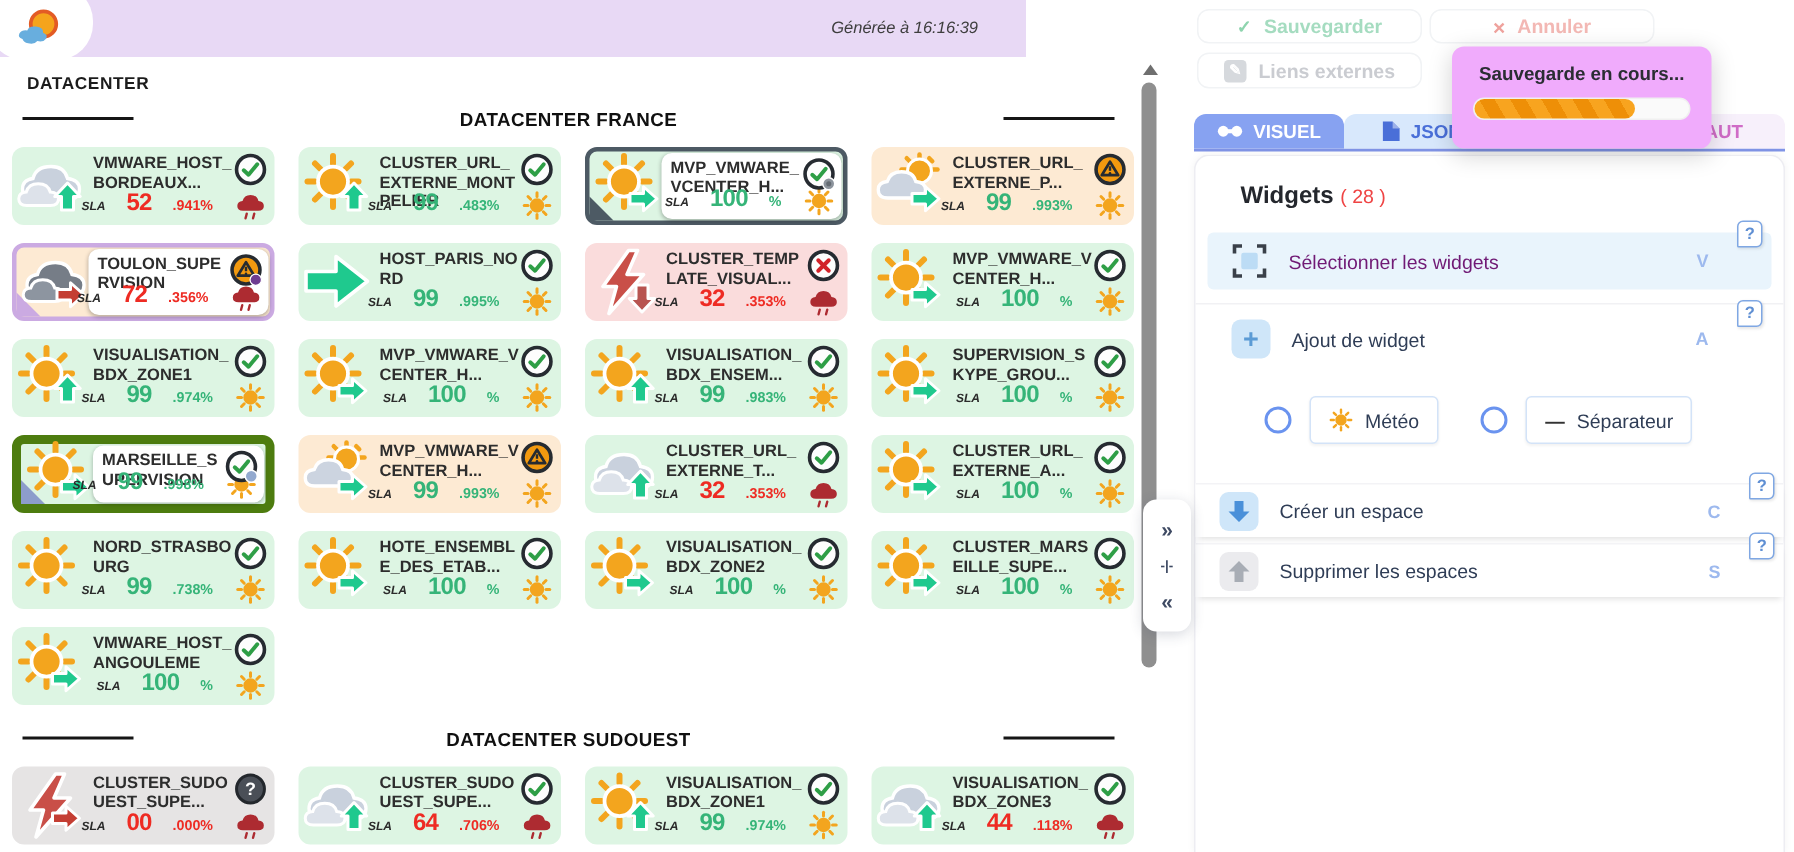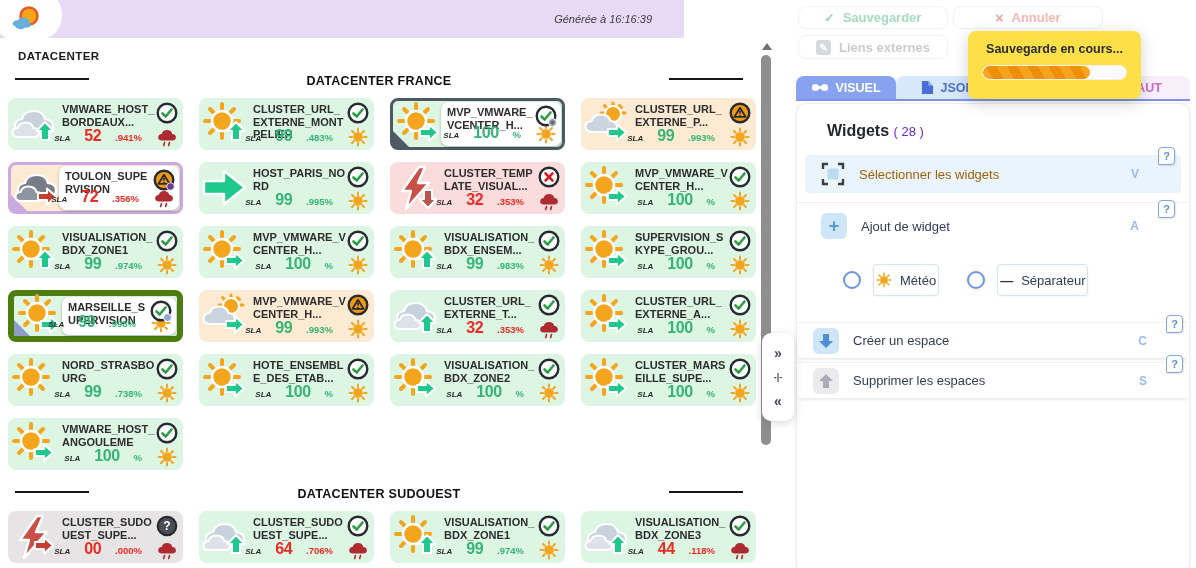--- a/index.html
+++ b/index.html
@@ -79,47 +79,47 @@
   .tab{display:flex;align-items:center;justify-content:center;gap:6px;font-size:12.5px;font-weight:bold;
        border-radius:8px 8px 0 0;cursor:pointer;}
   .tab-visuel{width:100px;background:#87a2f1;color:#fff;z-index:2;}
   .tab-json{width:104px;background:#d8e8fc;color:#4a6fd8;}
   .tab-defaut{flex:1;background:#f7f0fb;color:#d06cc7;justify-content:flex-end;padding-right:28px;}
 
   .main-card{position:absolute;left:6px;right:6px;top:103px;bottom:0;background:#fff;
              border:1px solid #ededf2;border-bottom:none;border-radius:10px 10px 0 0;
              box-shadow:0 0 6px rgba(0,0,0,.05);}
   .widgets-title{margin:18px 0 0 30px;font-size:16px;font-weight:bold;color:#24272d;}
-  .widgets-title .count{color:#6d28d9;font-size:13px;font-weight:normal;}
+  .widgets-title .count{color:#ef4444;font-size:13px;font-weight:normal;}
   .panel-row{position:relative;display:flex;align-items:center;gap:14px;padding:0 16px;}
   .row-select{margin:15px 8px 0;height:38px;background:#e9f4fc;border-radius:4px;}
-  .row-select .row-label{color:#a16207;}
+  .row-select .row-label{color:#701a75;}
   .sep{height:1px;background:#f1f1f4;margin-top:9px;}
   .row-add{margin:5px 8px 0;height:36px;}
   .row-label{font-size:13px;color:#2f3d56;}
   .shortcut{margin-left:auto;margin-right:26px;font-size:12px;color:#9db9ee;font-weight:bold;}
   .help-badge{position:absolute;right:6px;top:-8px;width:17px;height:18px;background:#fff;
               border:1.5px solid #7fa7e3;border-radius:4px 4px 4px 1px;color:#5f8fd3;
               font-size:11px;font-weight:bold;display:flex;align-items:center;justify-content:center;
               box-shadow:1px 1px 2px rgba(0,0,0,.10);}
   .sq-icon{width:26px;height:26px;border-radius:6px;display:flex;align-items:center;justify-content:center;flex:none;}
   .ic-blue{background:#cfe6f9;} .ic-gray{background:#ebebee;}
   .plus-glyph{color:#5b9bd5;font-size:18px;font-weight:bold;line-height:1;}
   .options-row{margin:20px 0 0 46px;display:flex;align-items:center;gap:28px;}
   .option{display:flex;align-items:center;gap:12px;}
   .radio{width:18px;height:18px;border:2px solid #6a93ef;border-radius:50%;background:#fff;flex:none;}
   .opt-btn{height:32px;border:1px solid #d3e3f8;border-radius:4px;background:#fff;display:flex;
-           align-items:center;gap:8px;padding:0 2px;font-size:13px;color:#2f3d56;
+           align-items:center;gap:8px;padding:0 12px;font-size:13px;color:#2f3d56;
            box-shadow:0 1px 2px rgba(0,0,0,.05);}
   .dash-ic{color:#333;font-weight:bold;}
   .space-rows{margin-top:26px;}
   .row-card{position:relative;height:36px;display:flex;align-items:center;gap:14px;padding:0 16px;
             border-top:1px solid #f3f3f6;box-shadow:0 3px 4px -2px rgba(0,0,0,.12);margin-bottom:4px;background:#fff;}
 
-  .toast{position:absolute;left:178px;top:31px;width:173px;height:68px;background:#fde047;border-radius:8px;
+  .toast{position:absolute;left:178px;top:31px;width:173px;height:68px;background:#f0abfc;border-radius:8px;
          box-shadow:0 4px 16px rgba(0,0,0,.18);z-index:20;padding:11px 14px 0;text-align:center;}
   .toast-msg{font-size:12.5px;font-weight:bold;color:#2a2d33;}
   .progress-track{margin-top:9px;height:15px;border-radius:8px;background:#fafafa;border:1px solid #f0f0f0;}
   .progress-fill{height:100%;border-radius:8px;
      background:repeating-linear-gradient(60deg,#f8a41f 0 9px,#ee8f07 9px 18px);}
 </style>
 </head>
 <body>
 
 <div class="stage">

